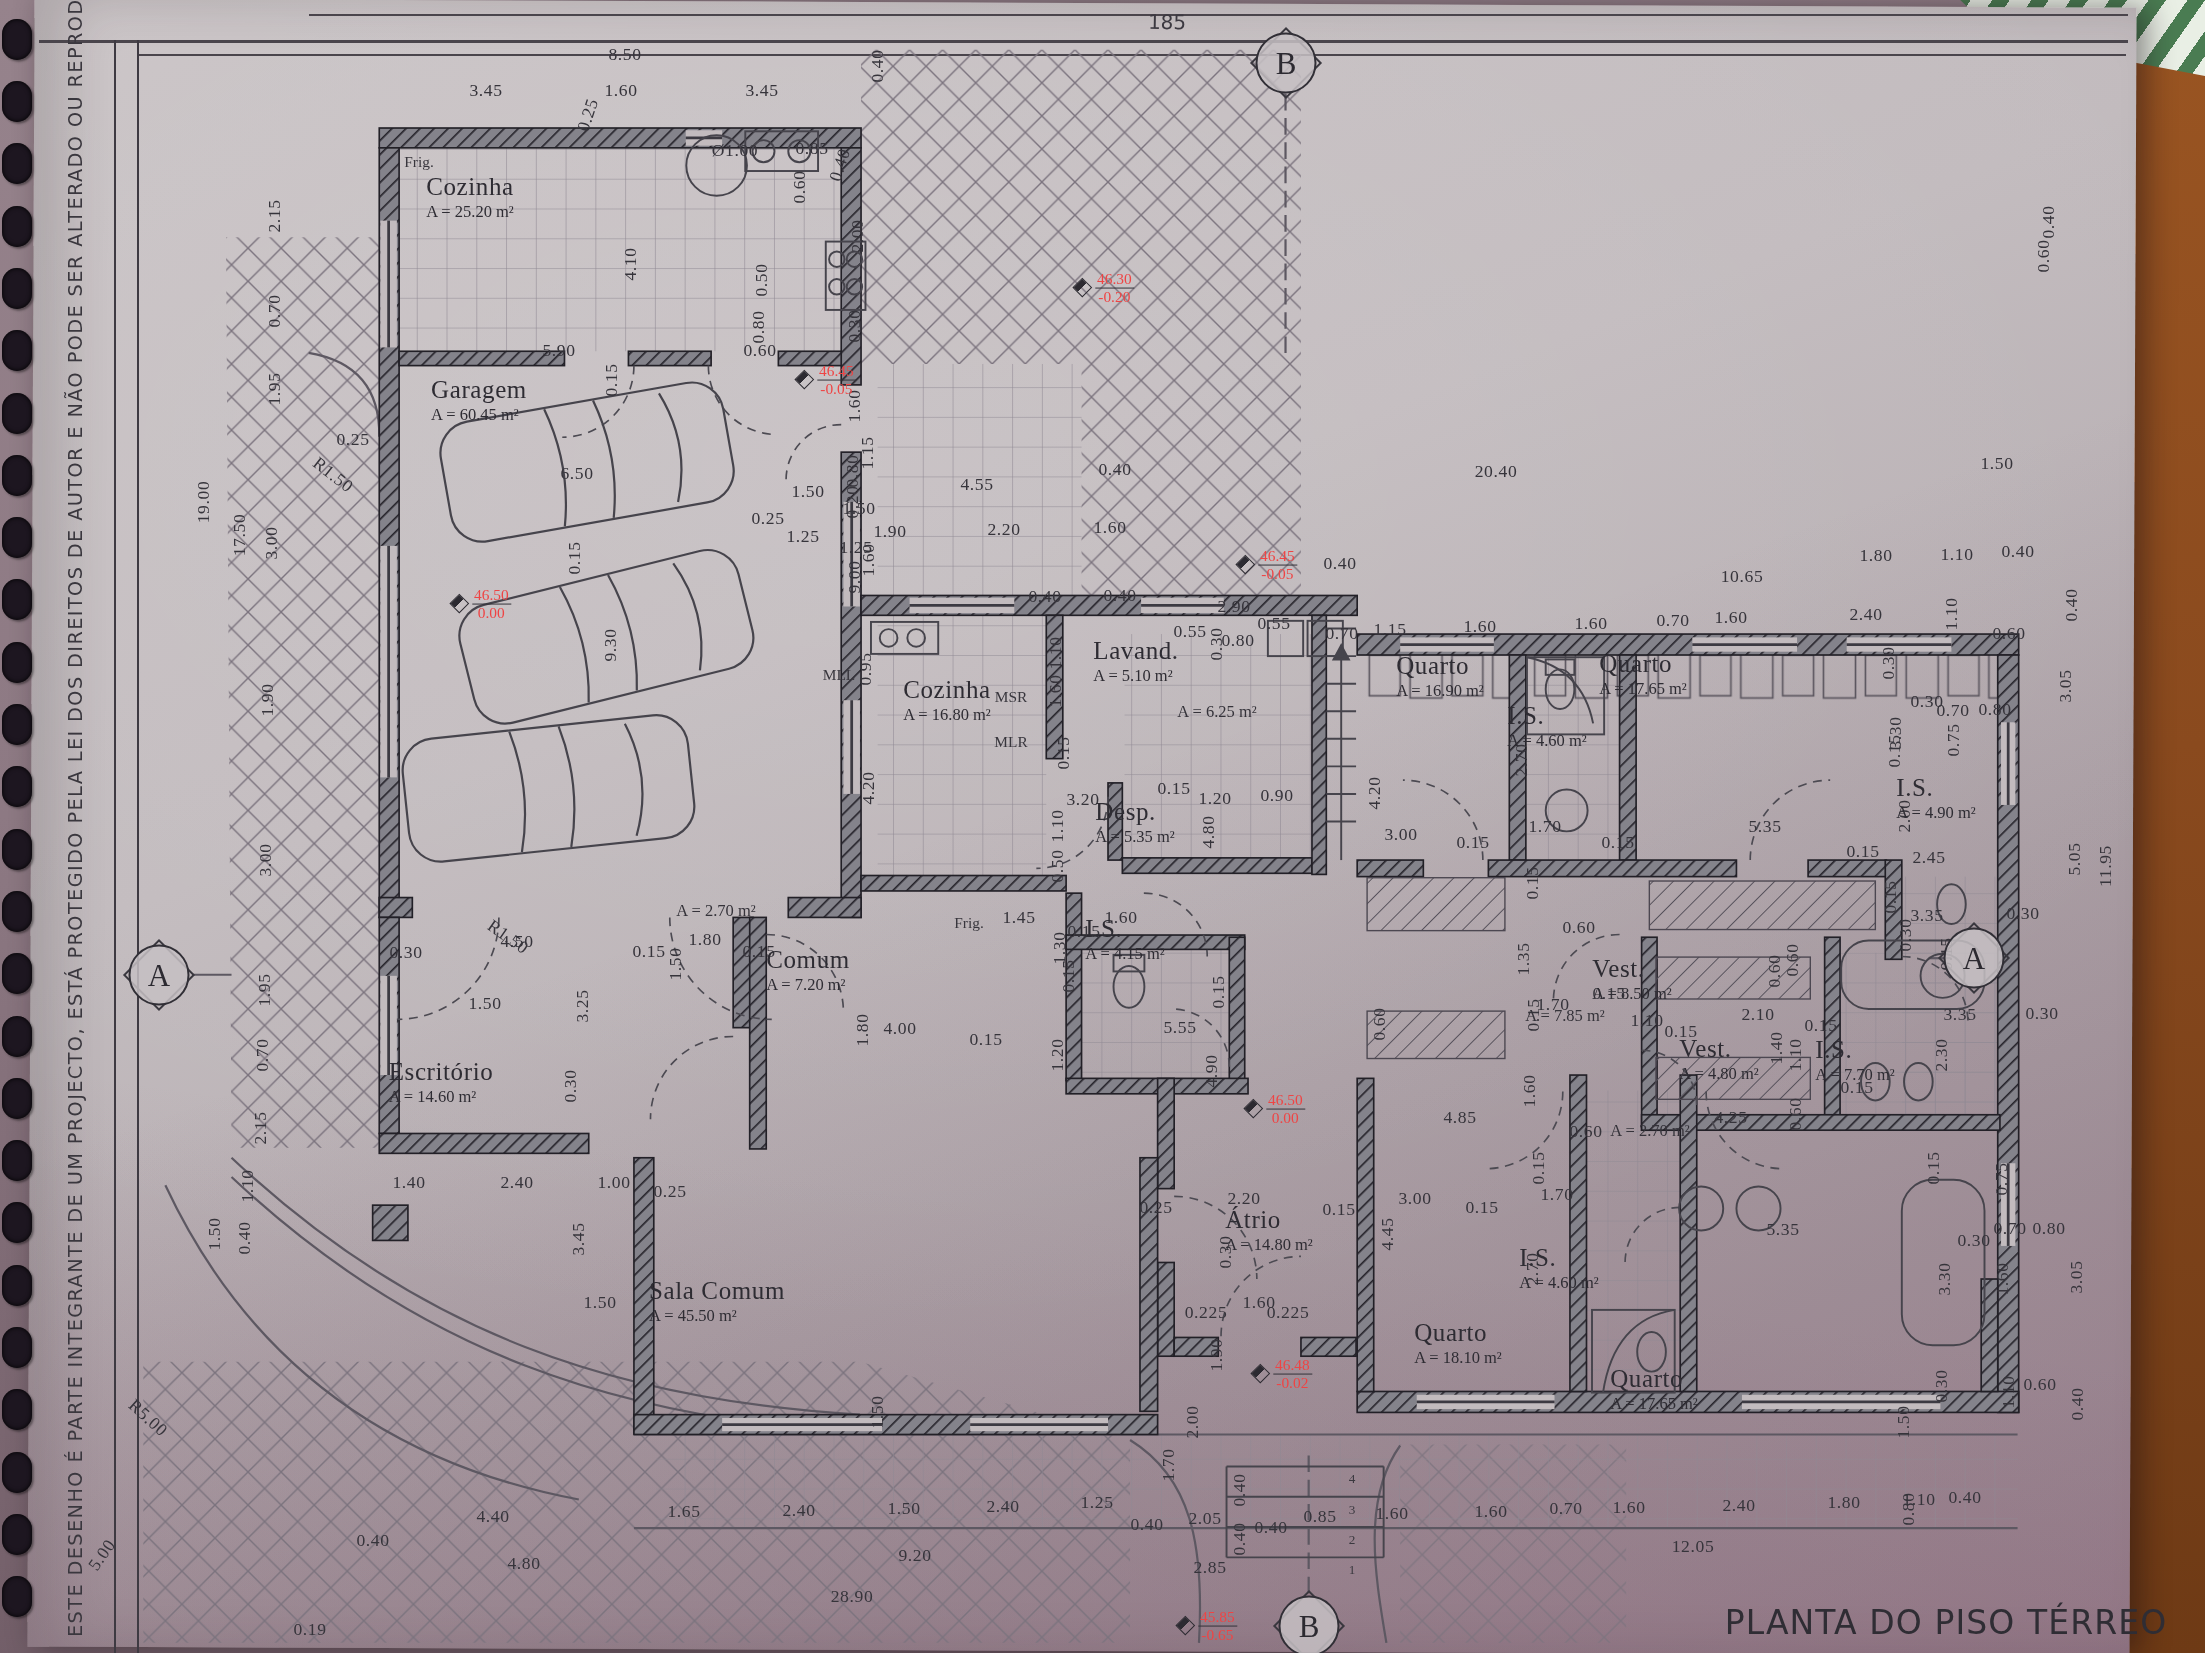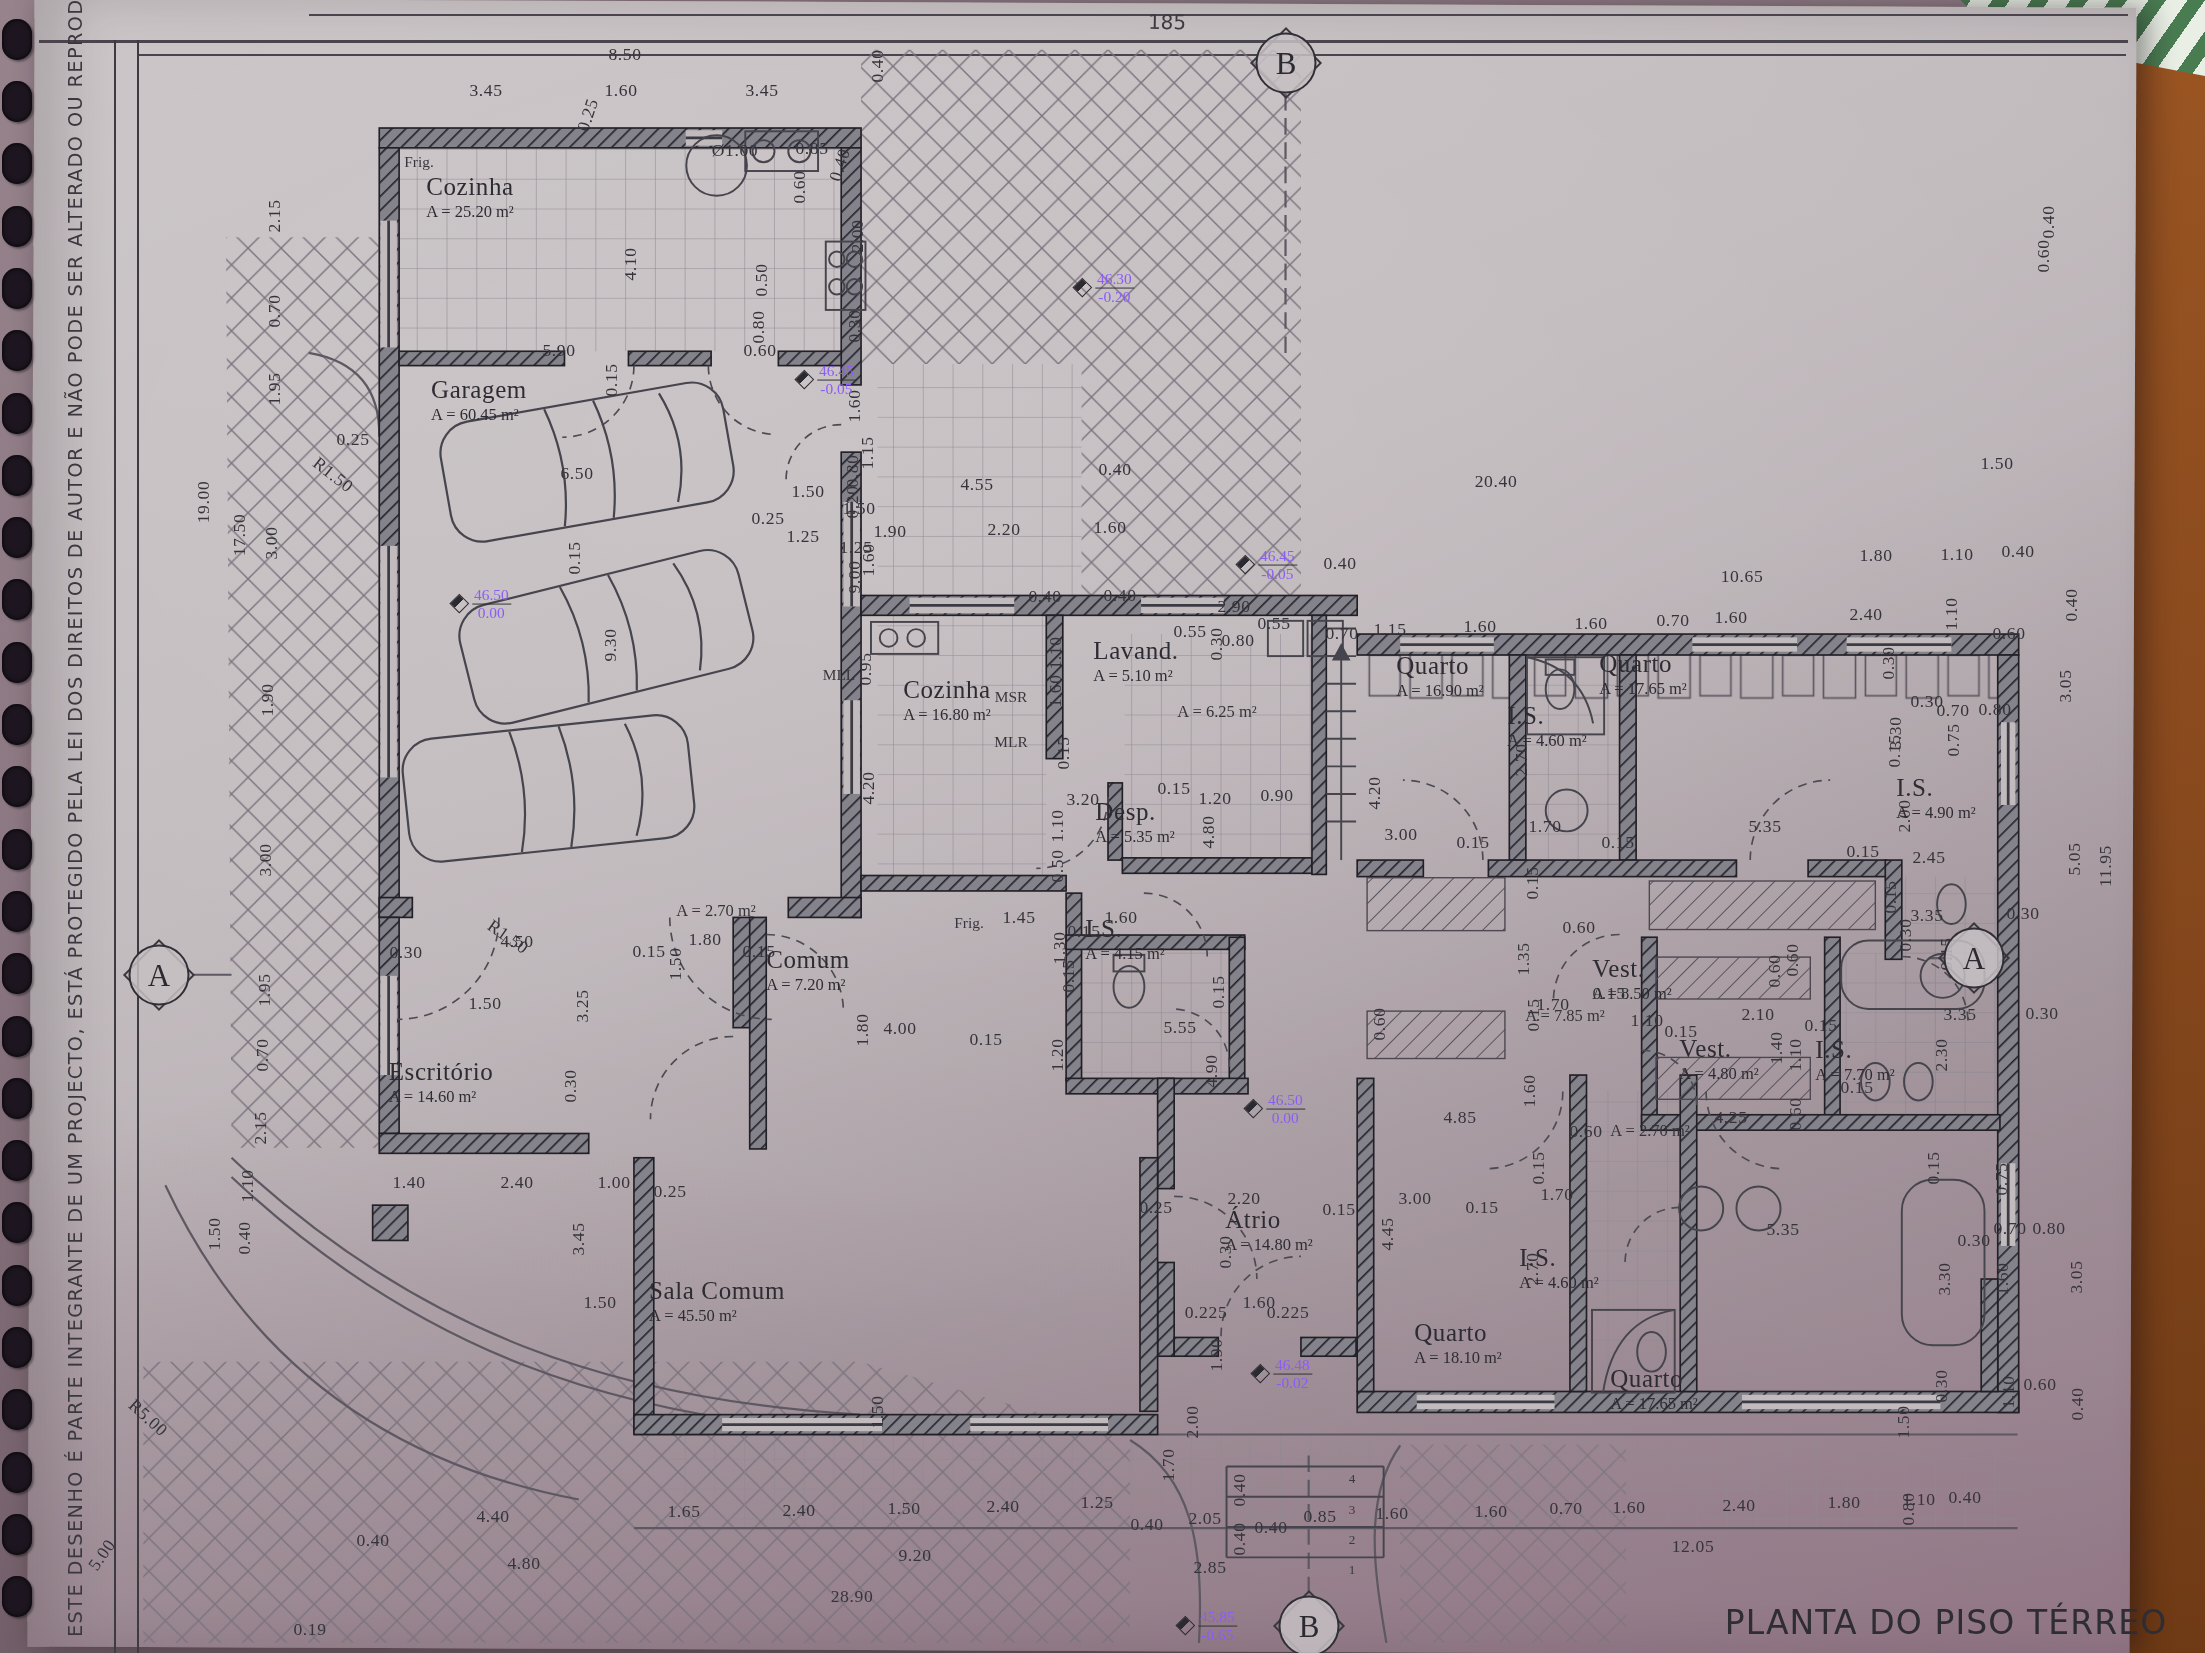--- a/index.html
+++ b/index.html
@@ -32,21 +32,21 @@
   #overlay{position:absolute;left:0;top:0;width:2205px;height:1654px;z-index:5;pointer-events:none;font-family:Liberation Serif, serif;}
   .dim{position:absolute;font-size:17.6px;color:#36343b;white-space:nowrap;letter-spacing:0.6px;}
   .room{position:absolute;color:#2e2c33;white-space:nowrap;transform:translate(-50%,-50%);}
   .room .rn{font-size:25px;letter-spacing:0.6px;}
   .room .ra{font-size:16.5px;margin-top:1.1px;}
   .anno{position:absolute;font-size:16.5px;color:#35333a;white-space:nowrap;transform:translate(-50%,-50%);}
   .fix{position:absolute;font-size:15.4px;color:#38363d;white-space:nowrap;transform:translate(-50%,-50%);}
   .level{position:absolute;display:flex;align-items:center;gap:5.5px;transform:translate(-7.7px,-50%);}
   .level .gl{width:12px;height:12px;border:1.7px solid #2c2a31;transform:rotate(45deg);
         background:linear-gradient(90deg,#2c2a31 50%,transparent 50%);}
-  .level .vals{display:flex;flex-direction:column;align-items:center;font-size:15.4px;color:#8b5cf6;line-height:1.1;}
+  .level .vals{display:flex;flex-direction:column;align-items:center;font-size:15.4px;color:#ef4444;line-height:1.1;}
   .level .vals .t{border-bottom:1.7px solid #34323a;padding:0 2.2px;}
   .secmark{position:absolute;width:57px;height:57px;transform:translate(-50%,-50%);
         display:flex;align-items:center;justify-content:center;}
   .secmark::before{content:"";position:absolute;width:47px;height:47px;border:2.2px solid #3a383f;
         transform:rotate(45deg);}
   .secmark .c{position:absolute;width:57px;height:57px;border-radius:50%;border:2.8px solid #312f36;
         background:rgba(198,192,195,.85);display:flex;align-items:center;justify-content:center;
         font-size:31px;color:#2c2a31;}
   .step{position:absolute;font-size:13.2px;color:#3a383f;transform:translate(-50%,-50%);}
   .pagenum{position:absolute;left:1148px;top:10px;font-size:20px;color:#3c3941;z-index:5;transform:rotate(1deg);}
@@ -385,21 +385,21 @@
     <span class="dim" style="transform: translate(-50%, -50%) rotate(-90deg); left: 865px; top: 669px;">0.95</span>
     <span class="dim" style="transform: translate(-50%, -50%) rotate(-90deg); left: 1055px; top: 653px;">1.10</span>
     <span class="dim" style="transform: translate(-50%, -50%) rotate(0deg); left: 1045px; top: 596px;">0.40</span>
     <span class="dim" style="transform: translate(-50%, -50%) rotate(0deg); left: 1234px; top: 606px;">2.90</span>
     <span class="dim" style="transform: translate(-50%, -50%) rotate(0deg); left: 1120px; top: 595px;">0.40</span>
     <span class="dim" style="transform: translate(-50%, -50%) rotate(0deg); left: 1340px; top: 563px;">0.40</span>
     <span class="dim" style="transform: translate(-50%, -50%) rotate(0deg); left: 1190px; top: 631px;">0.55</span>
     <span class="dim" style="transform: translate(-50%, -50%) rotate(0deg); left: 1274px; top: 623px;">0.55</span>
     <span class="dim" style="transform: translate(-50%, -50%) rotate(0deg); left: 1238px; top: 640px;">0.80</span>
     <span class="dim" style="transform: translate(-50%, -50%) rotate(0deg); left: 1342px; top: 633px;">0.70</span>
-    <span class="dim" style="transform: translate(-50%, -50%) rotate(0deg); left: 1496px; top: 481px;">20.40</span>
+    <span class="dim" style="transform: translate(-50%, -50%) rotate(0deg); left: 1496px; top: 471px;">20.40</span>
     <span class="dim" style="transform: translate(-50%, -50%) rotate(0deg); left: 1742px; top: 576px;">10.65</span>
     <span class="dim" style="transform: translate(-50%, -50%) rotate(0deg); left: 1390px; top: 629px;">1.15</span>
     <span class="dim" style="transform: translate(-50%, -50%) rotate(0deg); left: 1480px; top: 626px;">1.60</span>
     <span class="dim" style="transform: translate(-50%, -50%) rotate(0deg); left: 1591px; top: 623px;">1.60</span>
     <span class="dim" style="transform: translate(-50%, -50%) rotate(0deg); left: 1673px; top: 620px;">0.70</span>
     <span class="dim" style="transform: translate(-50%, -50%) rotate(0deg); left: 1731px; top: 617px;">1.60</span>
     <span class="dim" style="transform: translate(-50%, -50%) rotate(0deg); left: 1866px; top: 614px;">2.40</span>
     <span class="dim" style="transform: translate(-50%, -50%) rotate(0deg); left: 1997px; top: 463px;">1.50</span>
     <span class="dim" style="transform: translate(-50%, -50%) rotate(0deg); left: 1876px; top: 555px;">1.80</span>
     <span class="dim" style="transform: translate(-50%, -50%) rotate(0deg); left: 1957px; top: 554px;">1.10</span>

